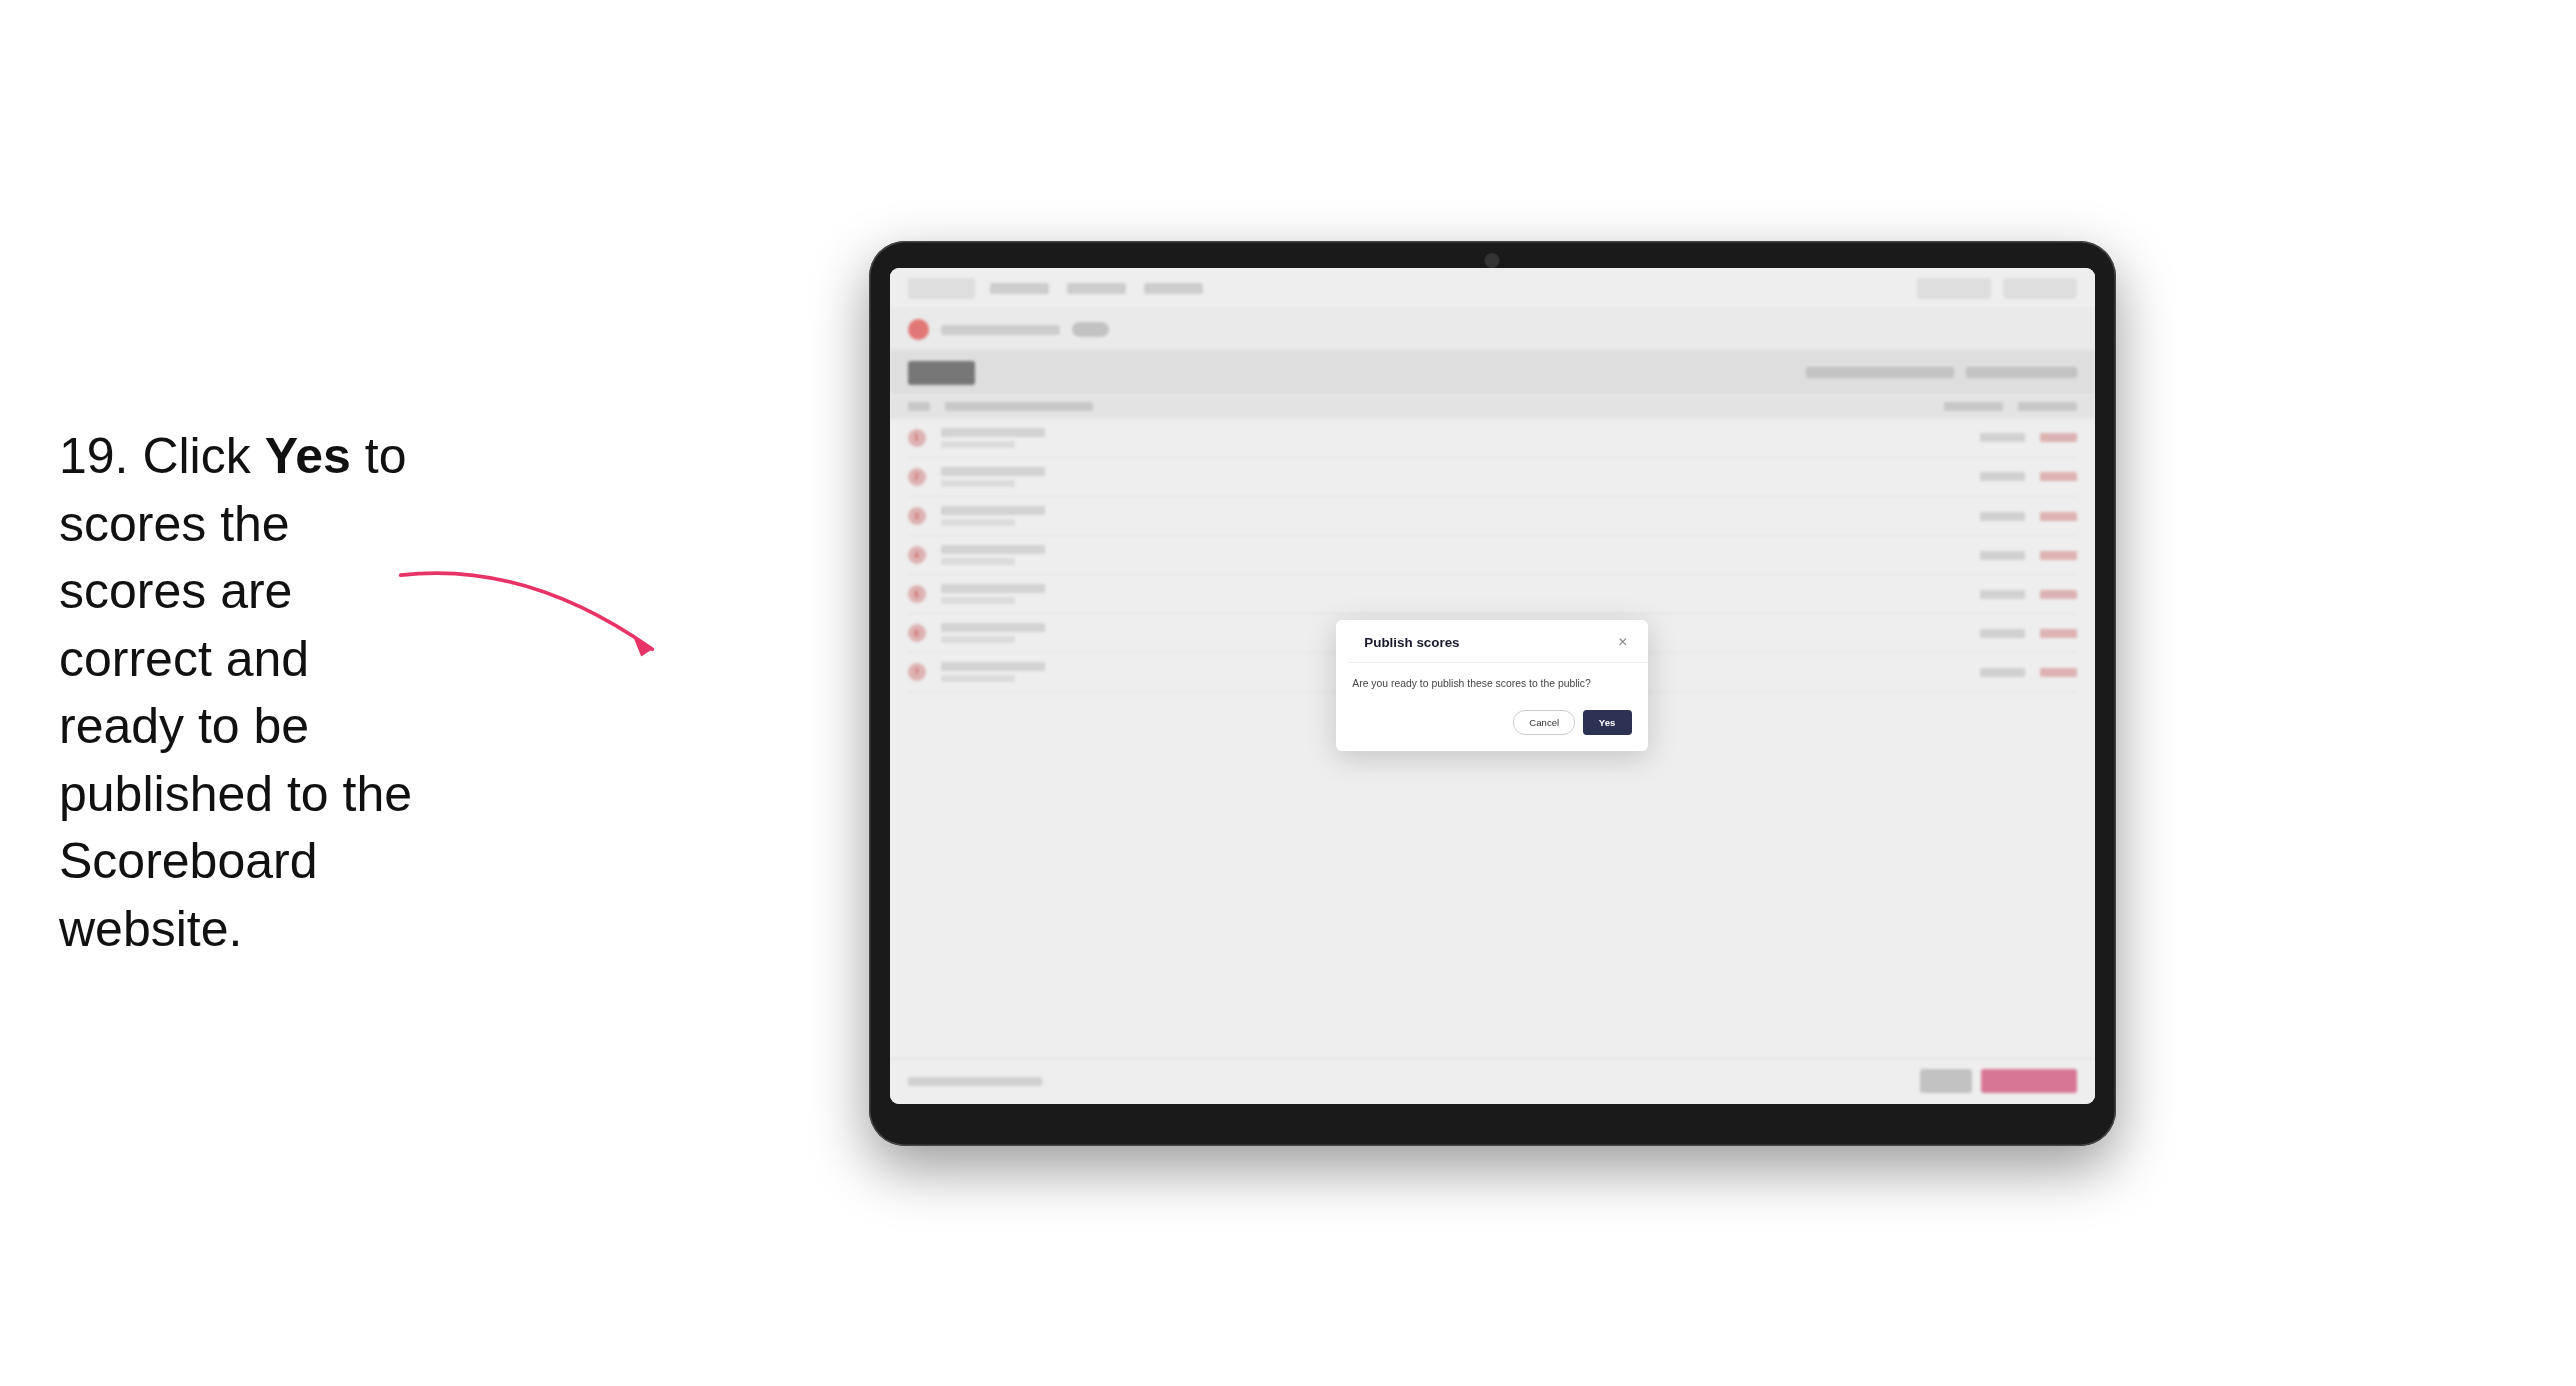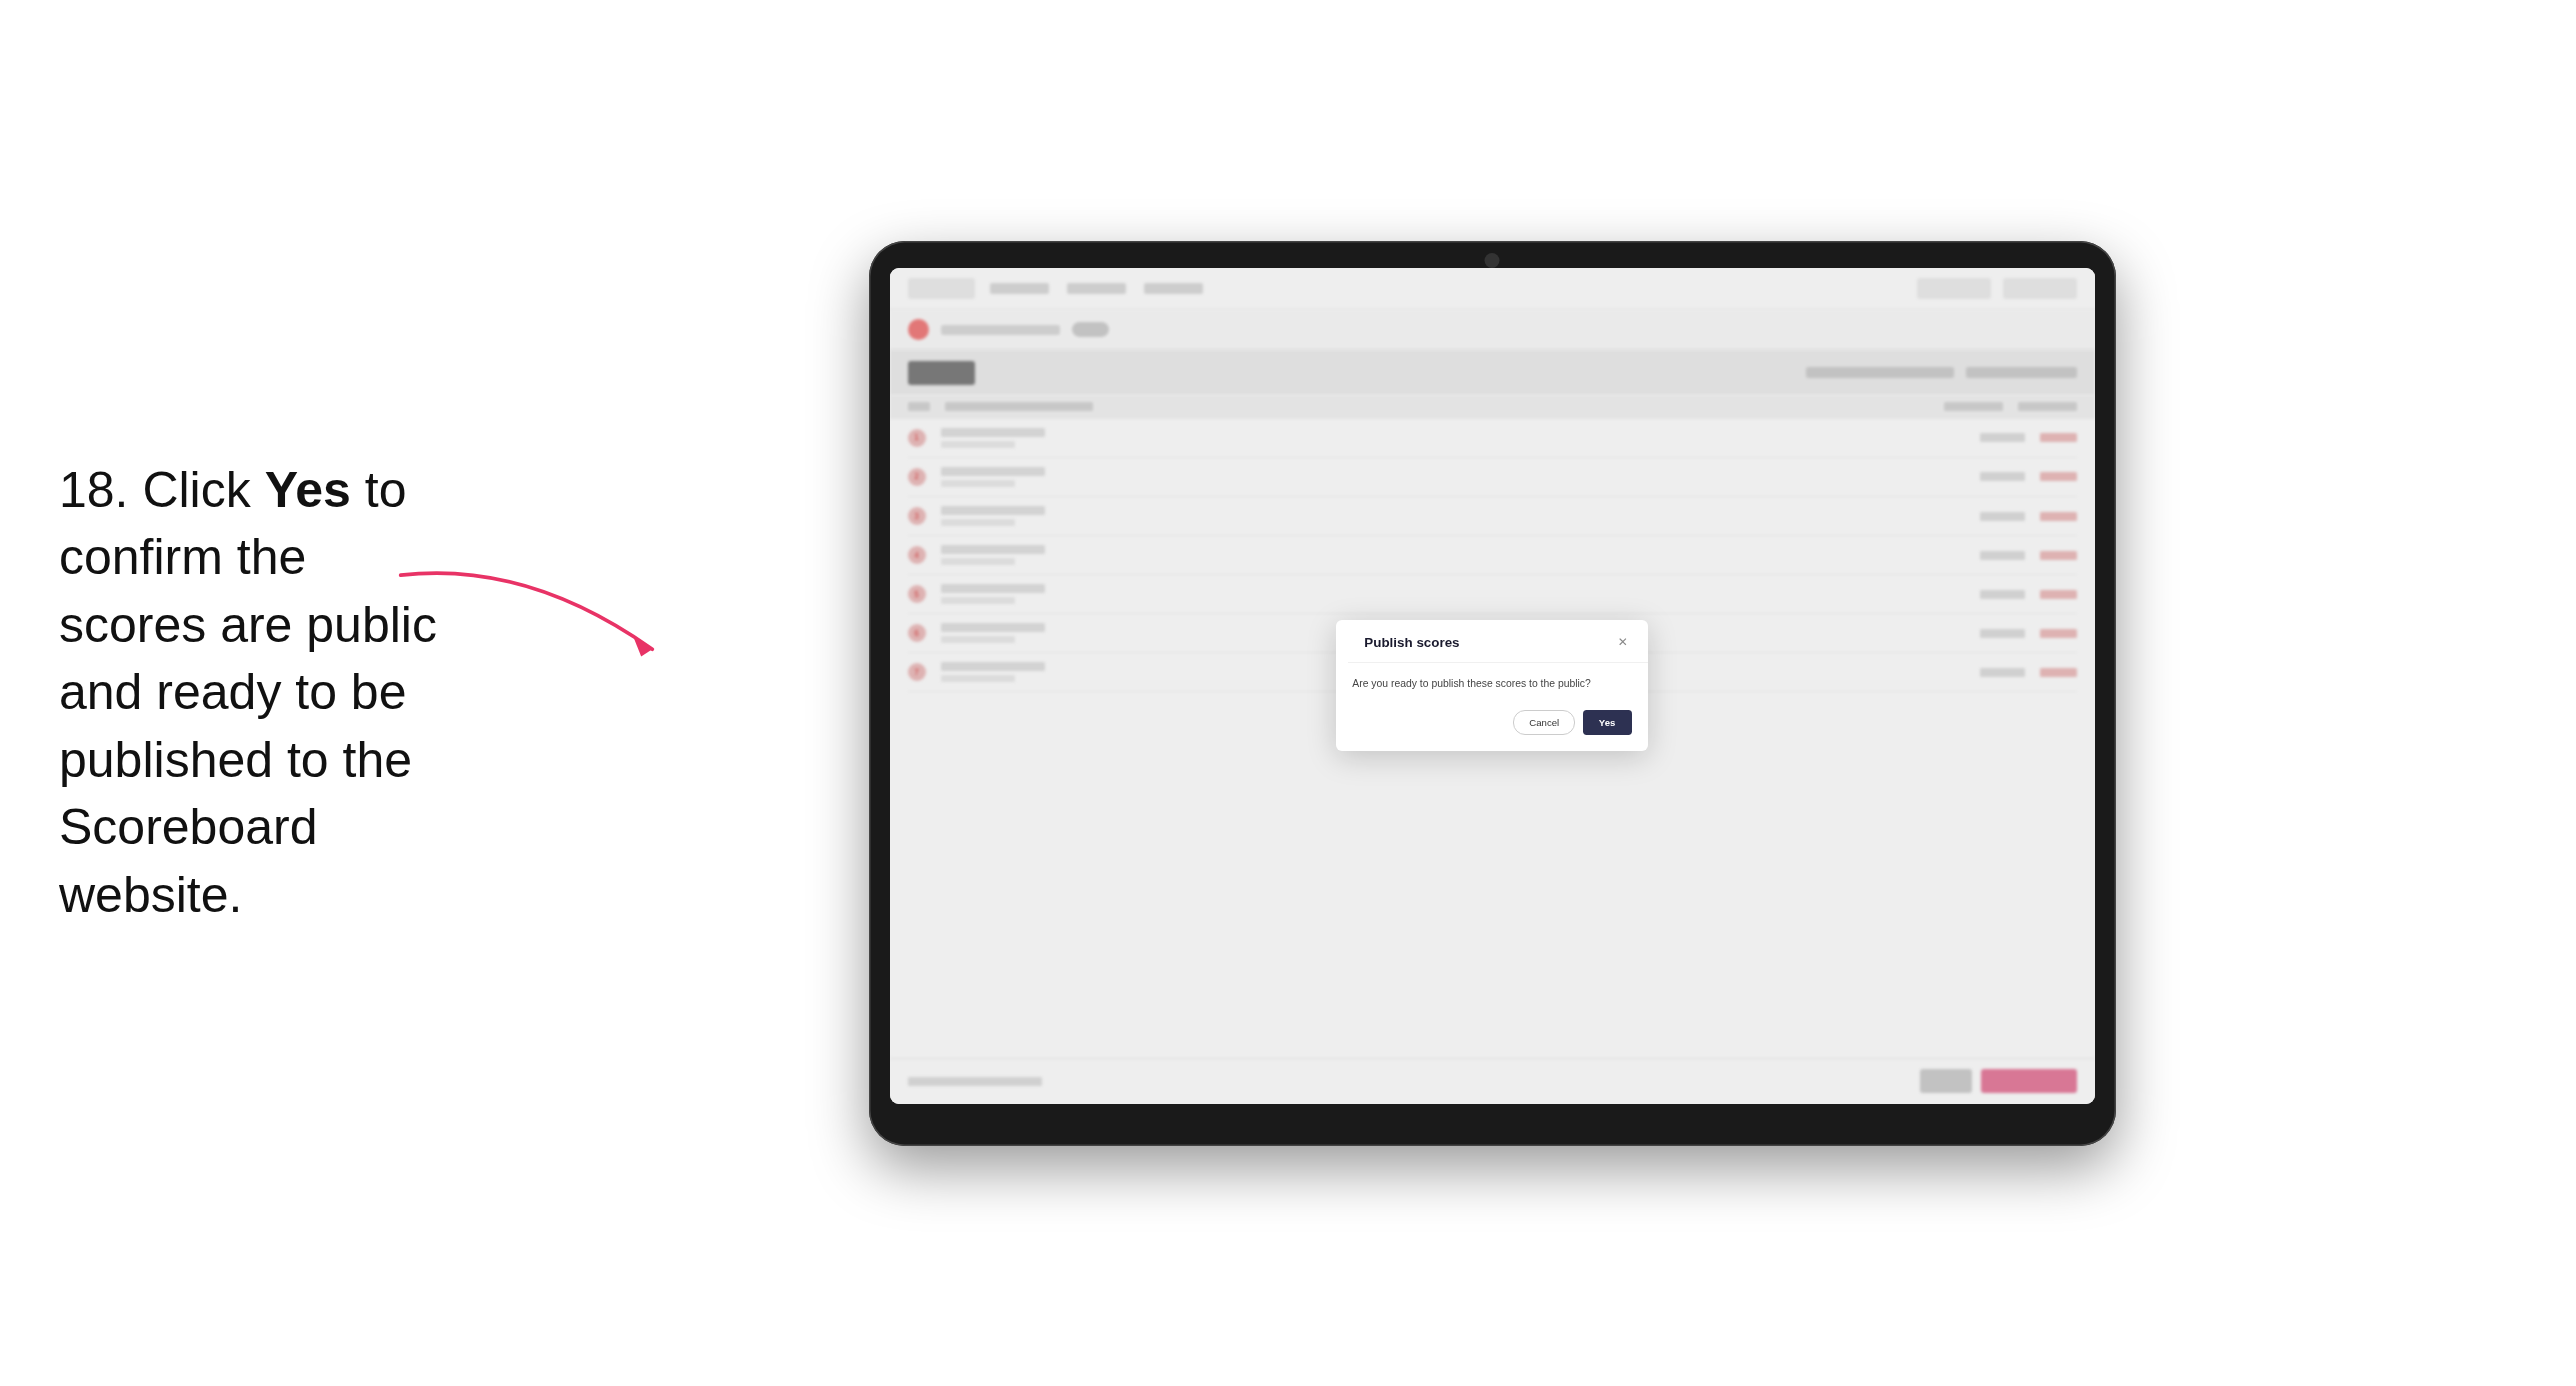--- a/index.html
+++ b/index.html
@@ -405,21 +405,21 @@
       width: 100%;
       height: 100%;
     }
   </style>
 </head>
 <body>
 
 <div class="page-container">
 
   <div class="instruction-text">
-    <span>18.</span><span> Click </span><strong>Yes</strong><span> to confirm the scores are public and ready to be published to the Scoreboard website.</span>
+    <span>19.</span><span> Click </span><strong>Yes</strong><span> to scores the scores are correct and ready to be published to the Scoreboard website.</span>
   </div>
 
   <div class="tablet-wrapper">
 
     <div class="arrow-annotation">
       <svg viewBox="0 0 500 200" fill="none" xmlns="http://www.w3.org/2000/svg">
         <path d="M 30 30 Q 200 10 370 130" stroke="#e83366" stroke-width="5" fill="none" stroke-linecap="round"></path>
         <polygon points="370,130 345,115 355,140" fill="#e83366"></polygon>
       </svg>
     </div>

